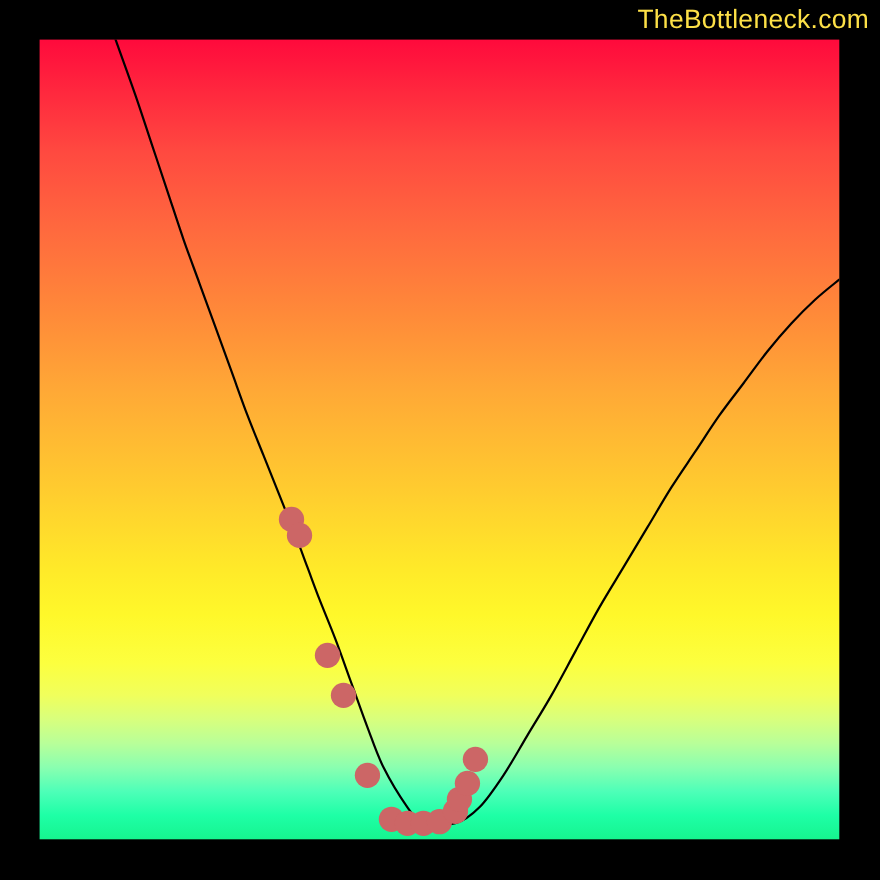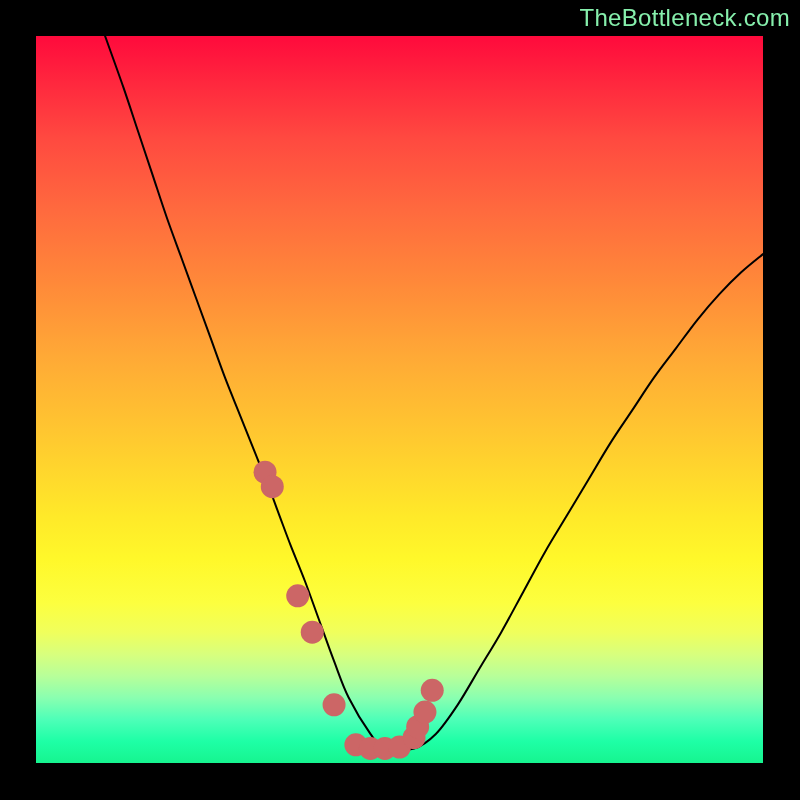--- a/index.html
+++ b/index.html
@@ -50,21 +50,21 @@
     width: 727px;
     height: 727px;
   }
   .watermark {
     position: absolute;
     top: 4px;
     right: 10px;
     font-family: Arial, Helvetica, sans-serif;
     font-size: 24px;
     font-weight: 500;
-    color: #86efac;
+    color: #fde047;
     letter-spacing: 0.3px;
   }
 </style>
 </head>
 <body>
 
 <div class="watermark">TheBottleneck.com</div>
 
 <div class="frame">
   <div class="plot-area"></div>

